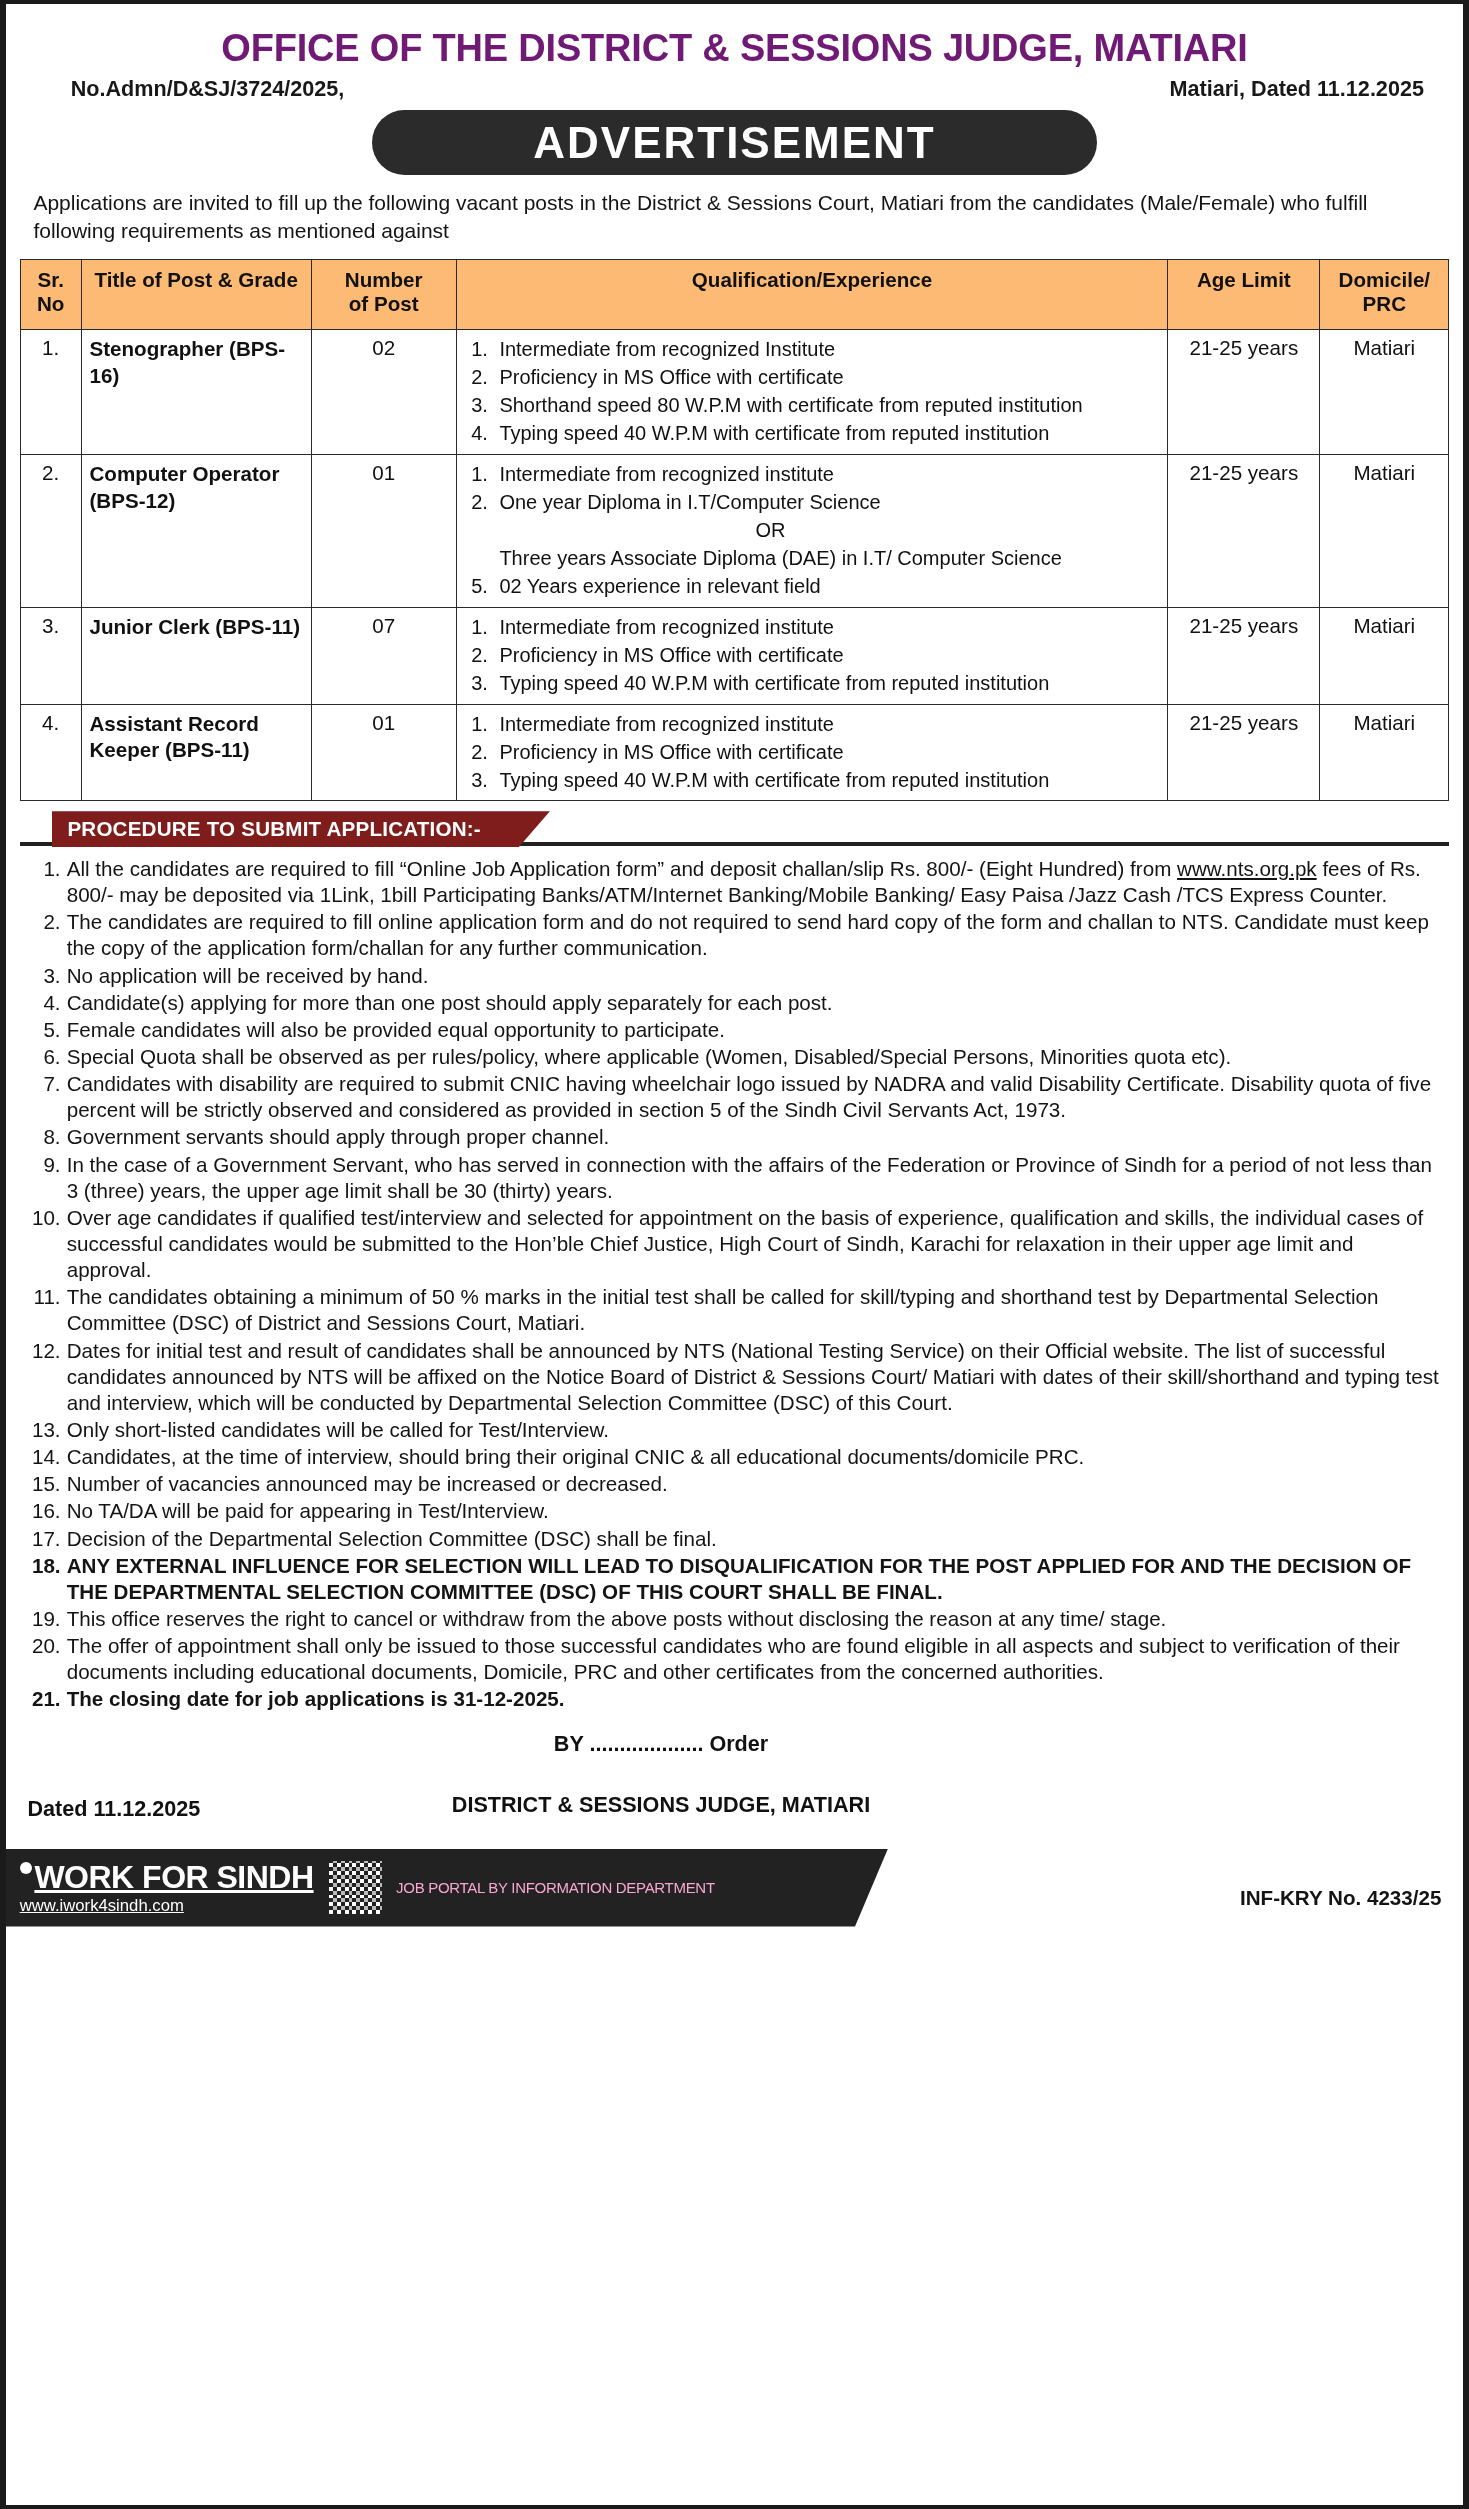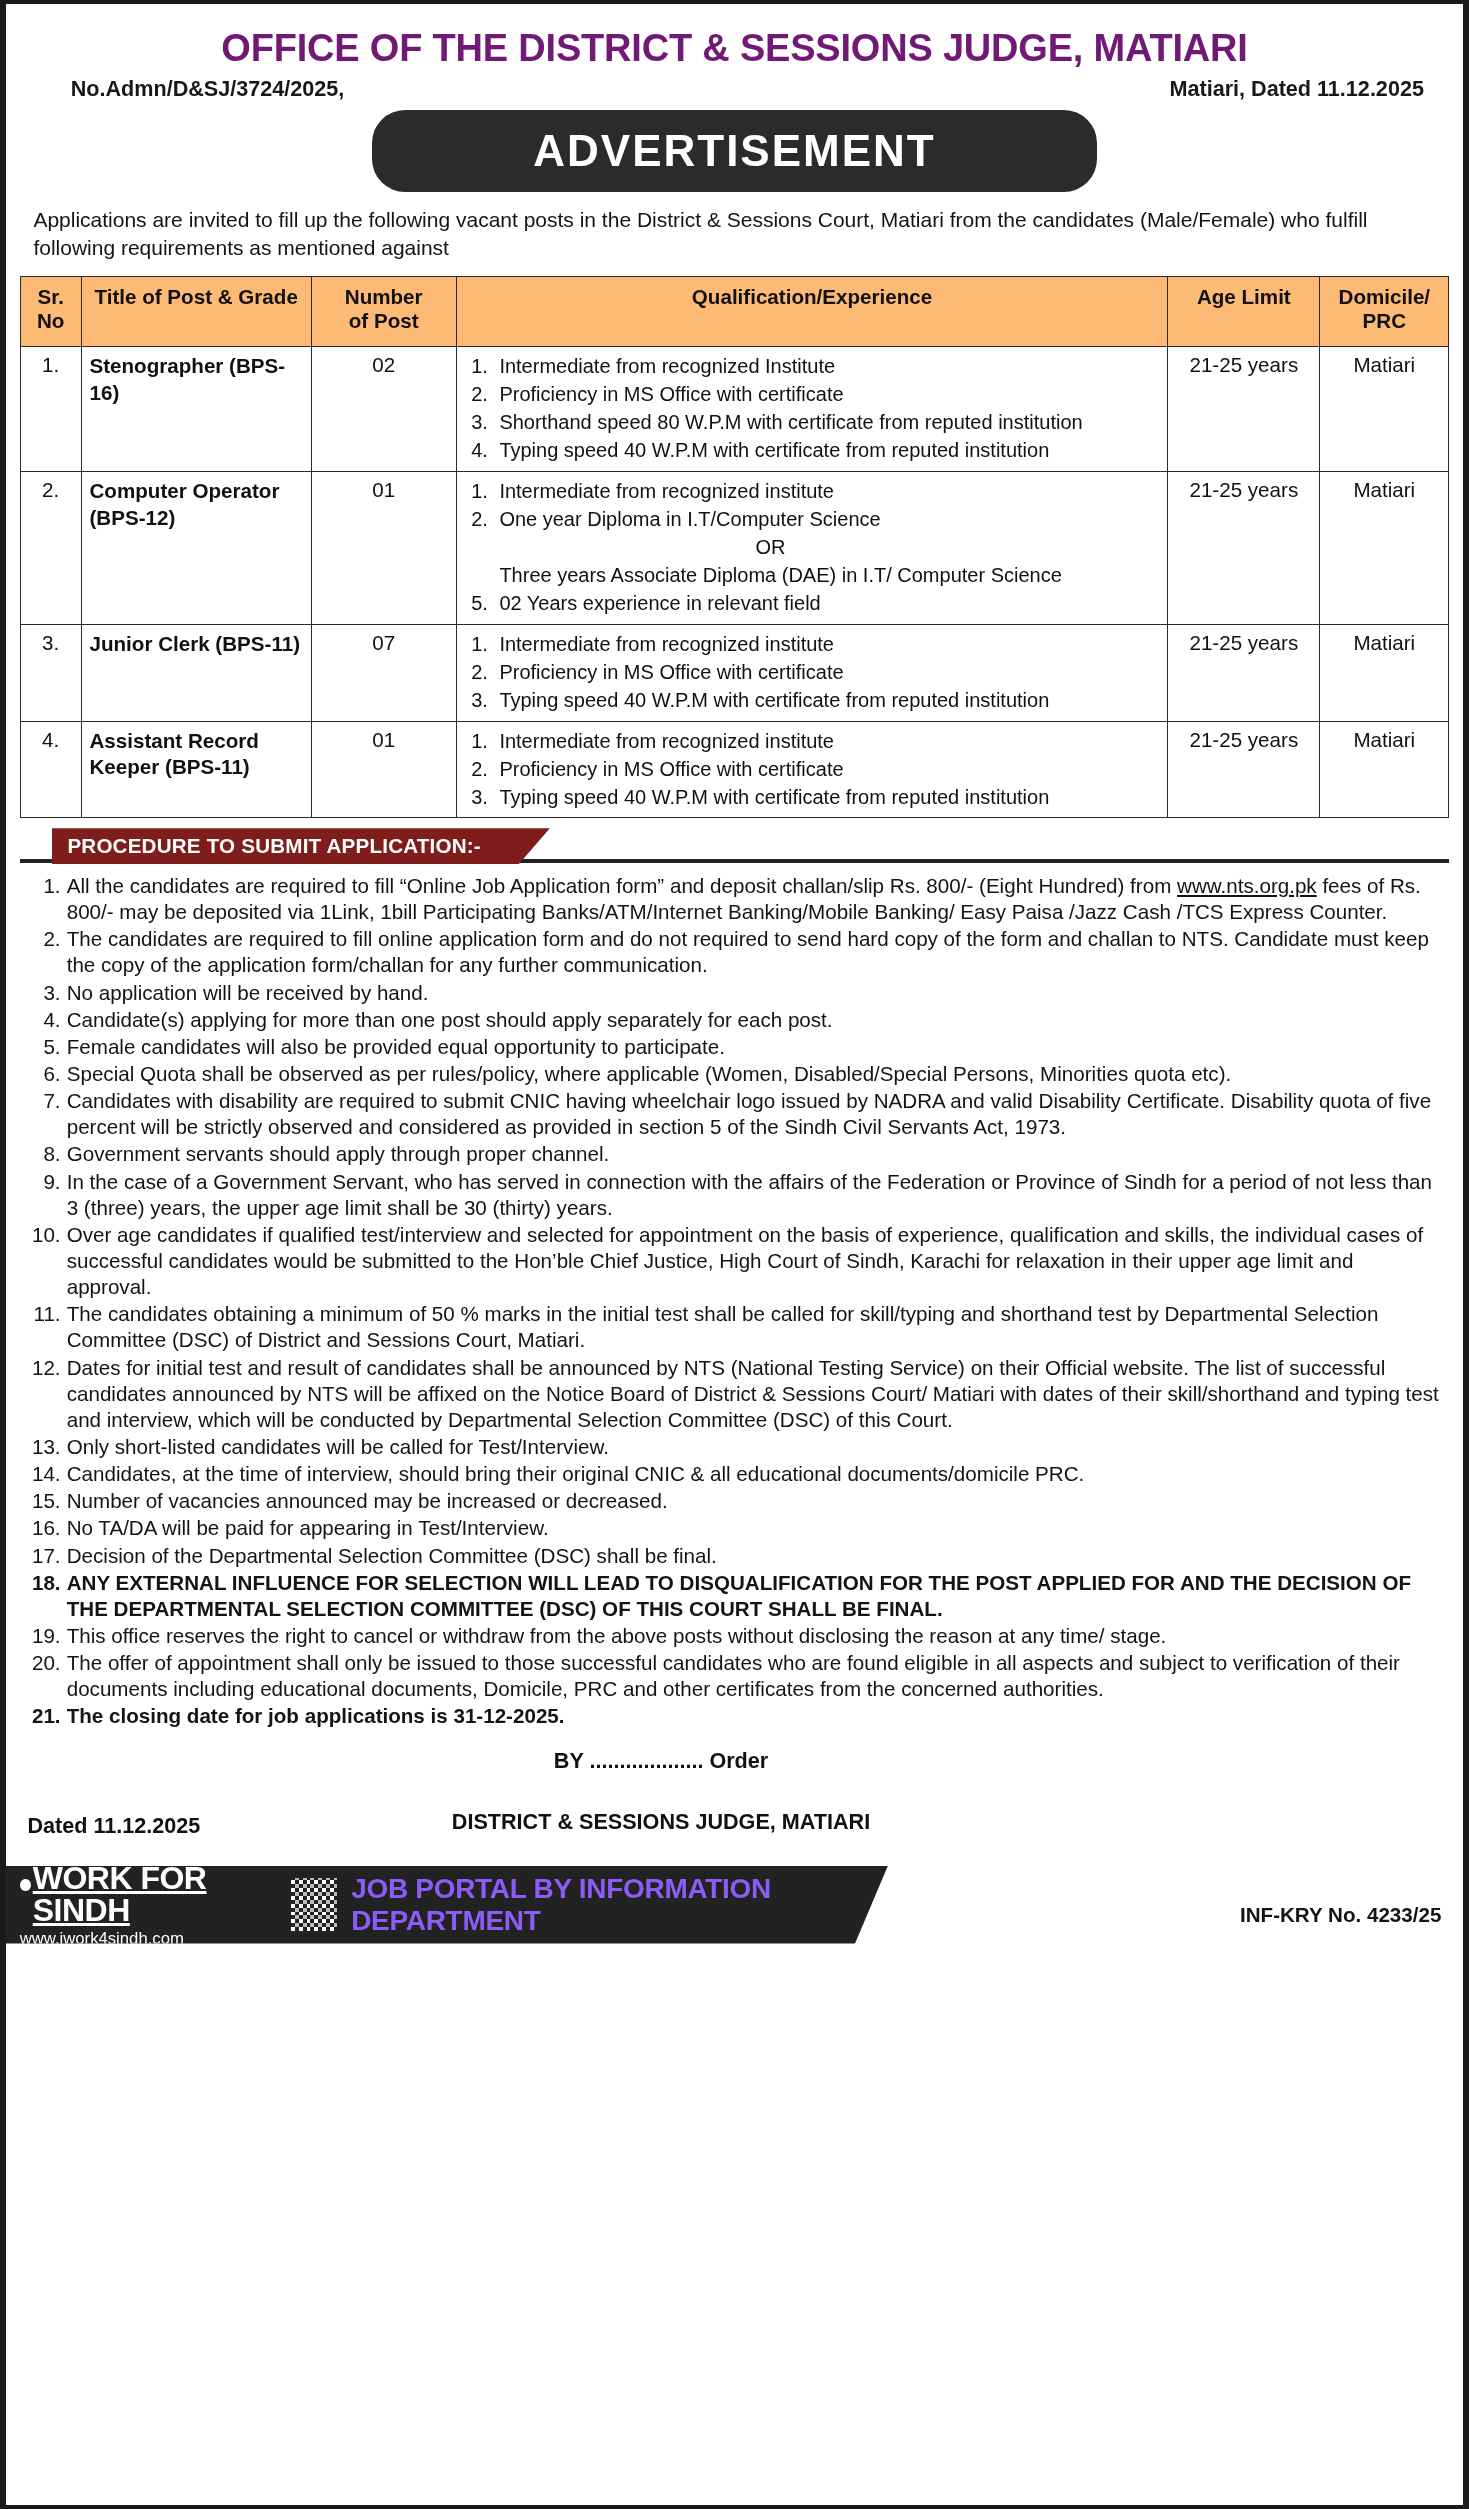--- a/index.html
+++ b/index.html
@@ -43,21 +43,21 @@
   .refrow .right { padding-right: 7.8px; }
   .adv-wrap {
     display: flex;
     justify-content: center;
     margin: 5.9px 0 13.7px 0;
   }
   .adv-banner {
     background: #2b2b2b;
     color: #fff;
     width: 725px;
-    height: 82px;
+    height: 65px;
     border-radius: 33px;
     display: flex;
     align-items: center;
     justify-content: center;
     font-size: 44px;
     font-weight: bold;
     letter-spacing: 2px;
   }
   .intro {
     font-size: 21px;
@@ -211,23 +211,23 @@
     width: 57px; height: 57px;
     margin: 0 11.8px 0 13.7px;
     background:
       repeating-linear-gradient(0deg, #fff 0 3.9px, #222 3.9px 7.8px),
       repeating-linear-gradient(90deg, #fff 0 3.9px, #222 3.9px 7.8px);
     background-blend-mode: difference;
     border: 2.9px solid #222;
     background-color: #fff;
   }
   .portal-text {
-    color: #8b5cf6;
-    font-size: 28px;
-    font-weight: bold;
+    color: #f9a8d4;
+    font-size: 15px;
+    font-weight: normal;
     letter-spacing: -0.3px;
   }
   .inf {
     position: absolute;
     right: 21.6px;
     top: 37px;
     font-size: 20.6px;
     font-weight: bold;
     color: #141414;
   }

